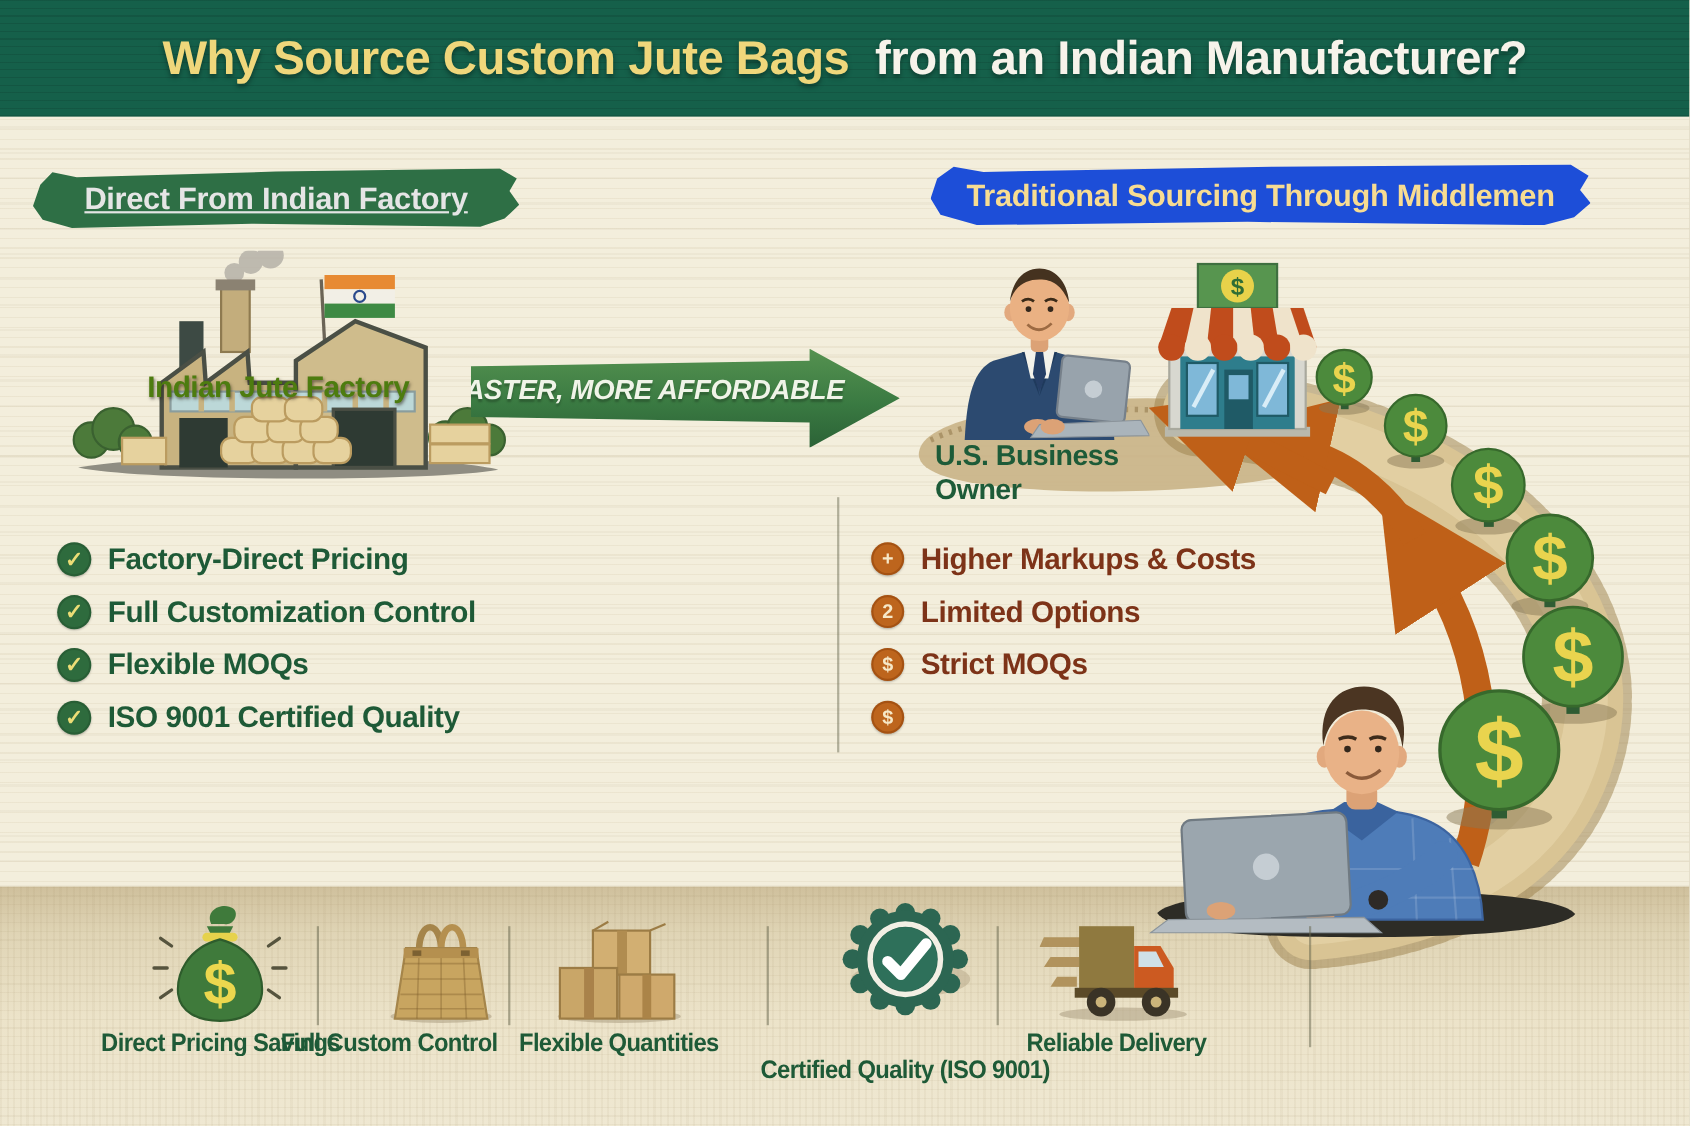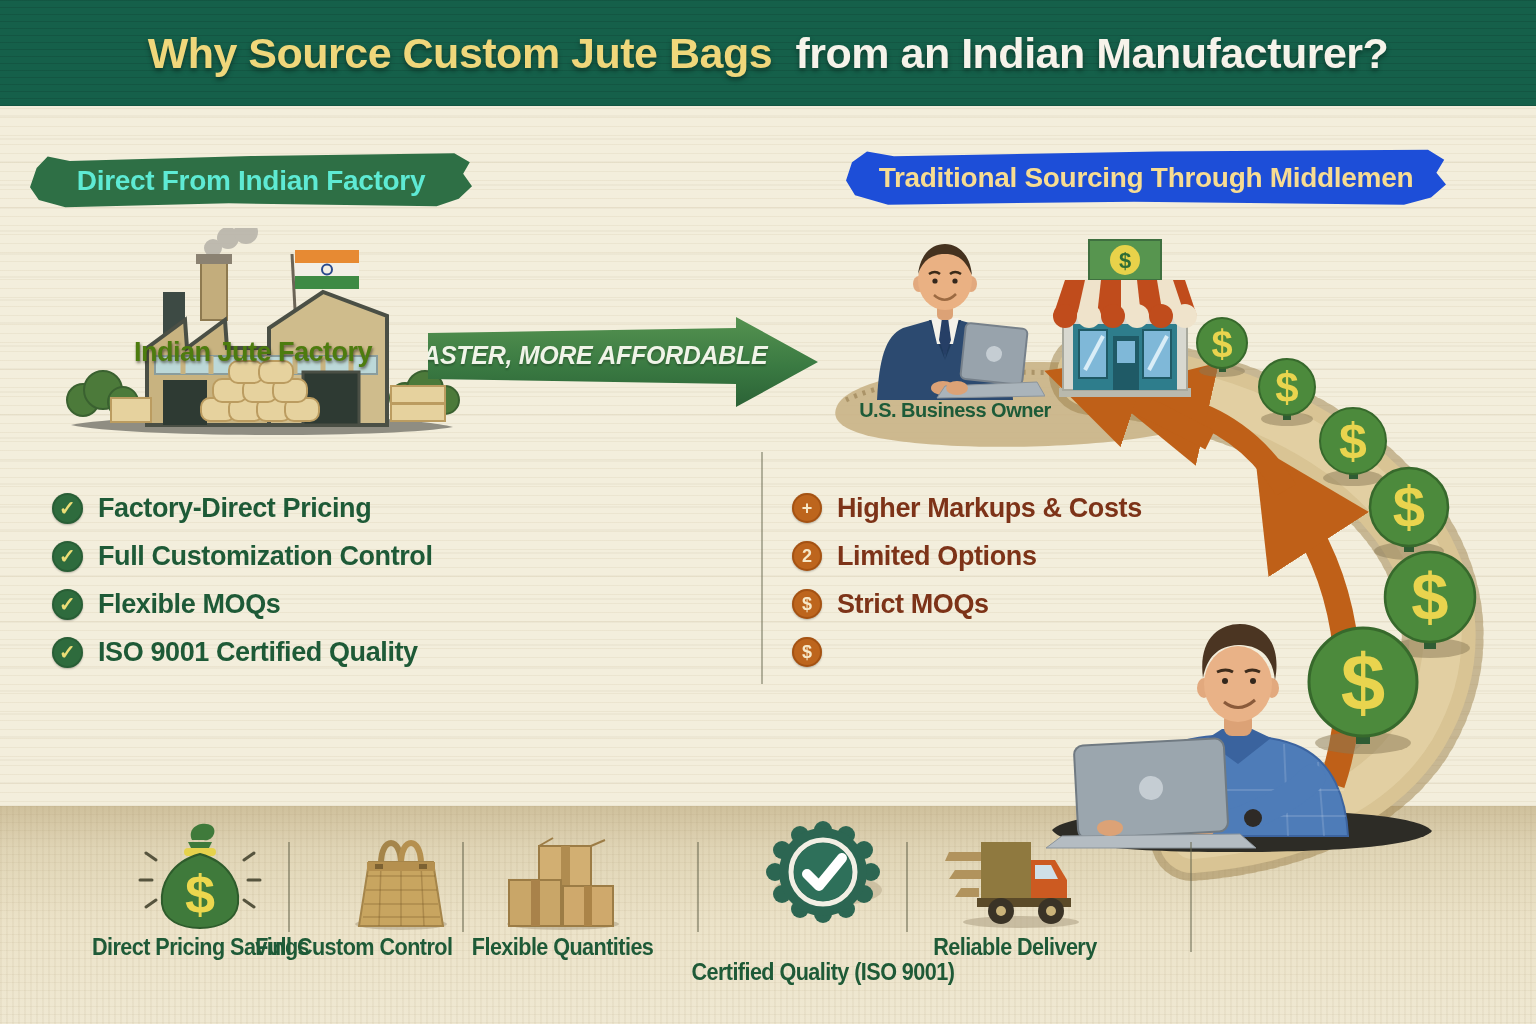--- a/index.html
+++ b/index.html
@@ -27,37 +27,38 @@
   .title{font-size:43px;font-weight:bold;letter-spacing:-.5px;white-space:nowrap;z-index:1;
     text-shadow:0 3px 5px rgba(0,0,0,.38);}
   .title .hl{color:#efd77b;}
   .title .rest{color:#f6f3ea;margin-left:12px;}
   
   .brush{
     position:absolute;z-index:3;display:flex;align-items:center;justify-content:center;
     font-weight:bold;letter-spacing:-.3px;white-space:nowrap;
   }
   .brush-left{
-    left:30px;top:152px;width:442px;height:57px;background:#2e6f45;color:#5eead4;font-size:28px;
+    left:30px;top:152px;width:442px;height:57px;background:#2e6f45;color:#e5e5e5;font-size:28px;
     clip-path:polygon(0% 62%,1.5% 28%,4% 8%,9% 16%,50% 7%,96% 2%,99.5% 18%,98% 38%,100% 60%,97% 82%,92% 95%,45% 90%,8% 97%,2% 84%);
+    text-decoration:underline;
   }
   .brush-right{
     left:846px;top:148px;width:600px;height:59px;background:#1d4ed8;color:#f7dc92;font-size:28px;
     clip-path:polygon(0% 55%,1% 24%,3.5% 6%,8% 14%,52% 6%,97% 3%,99.7% 20%,98.4% 42%,100% 62%,97.5% 84%,93% 96%,48% 91%,7% 96%,1.5% 80%);
   }
   
   .abs{position:absolute;z-index:3;}
   .factory-label{
     left:128px;top:337px;width:250px;text-align:center;color:#4d7c0f;
     font-size:27px;font-weight:bold;letter-spacing:-.5px;
     text-shadow:1px 2px 3px rgba(50,45,30,.65);z-index:4;
   }
   .buyer-label{
-    left:850px;top:399px;width:210px;text-align:center;color:#1d5b38;
-    font-size:20px;font-weight:bold;letter-spacing:-.5px;z-index:4;
+    left:850px;top:399px;width:210px;text-align:left;color:#1d5b38;
+    font-size:26px;font-weight:bold;letter-spacing:-.5px;z-index:4;
   }
   
   .flow-arrow{
     position:absolute;left:428px;top:317px;width:392px;height:90px;z-index:3;
     background:linear-gradient(180deg,#559250 0%,#3a7a42 55%,#2b6236 100%);
     clip-path:polygon(0px 16px,308px 11px,308px 0px,390px 45px,308px 90px,308px 67px,0px 62px);
   }
   .flow-arrow .txt{
     position:absolute;left:16px;top:15px;width:288px;height:47px;
     display:flex;align-items:center;justify-content:center;

